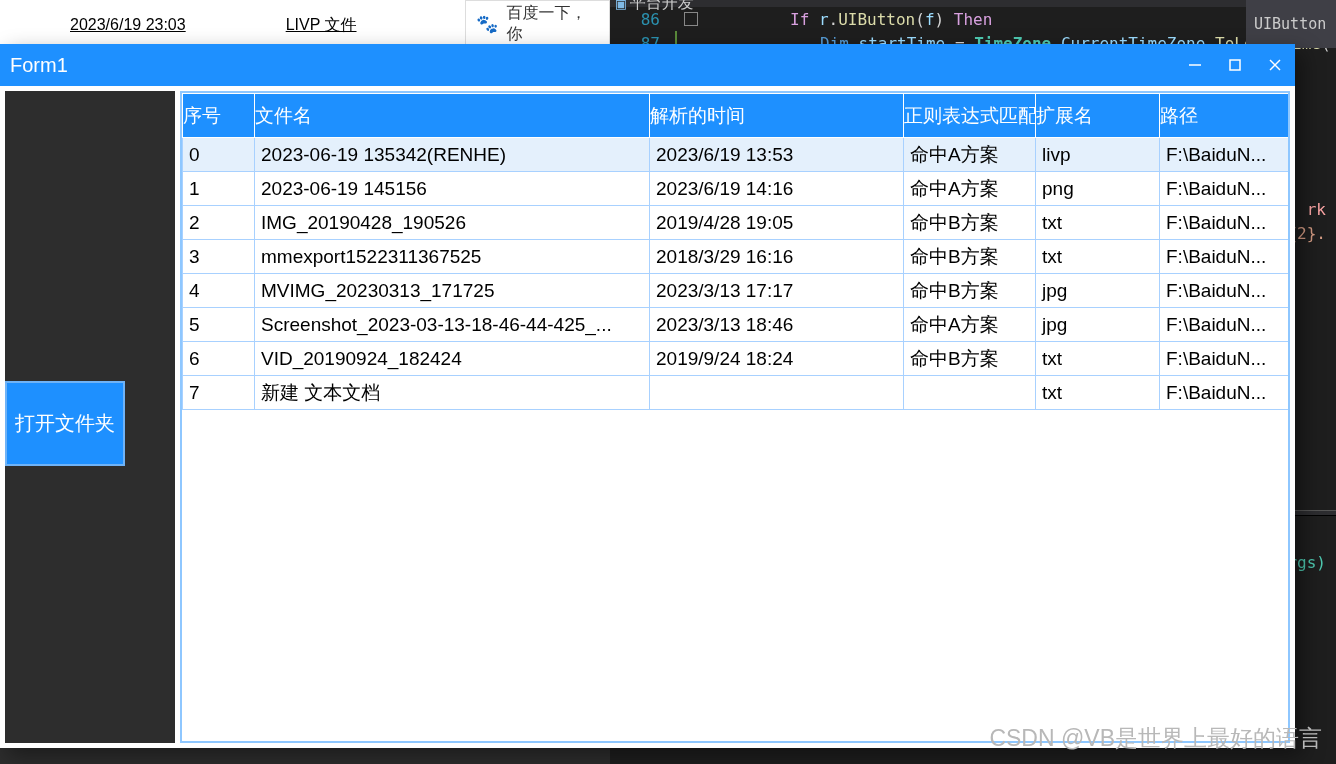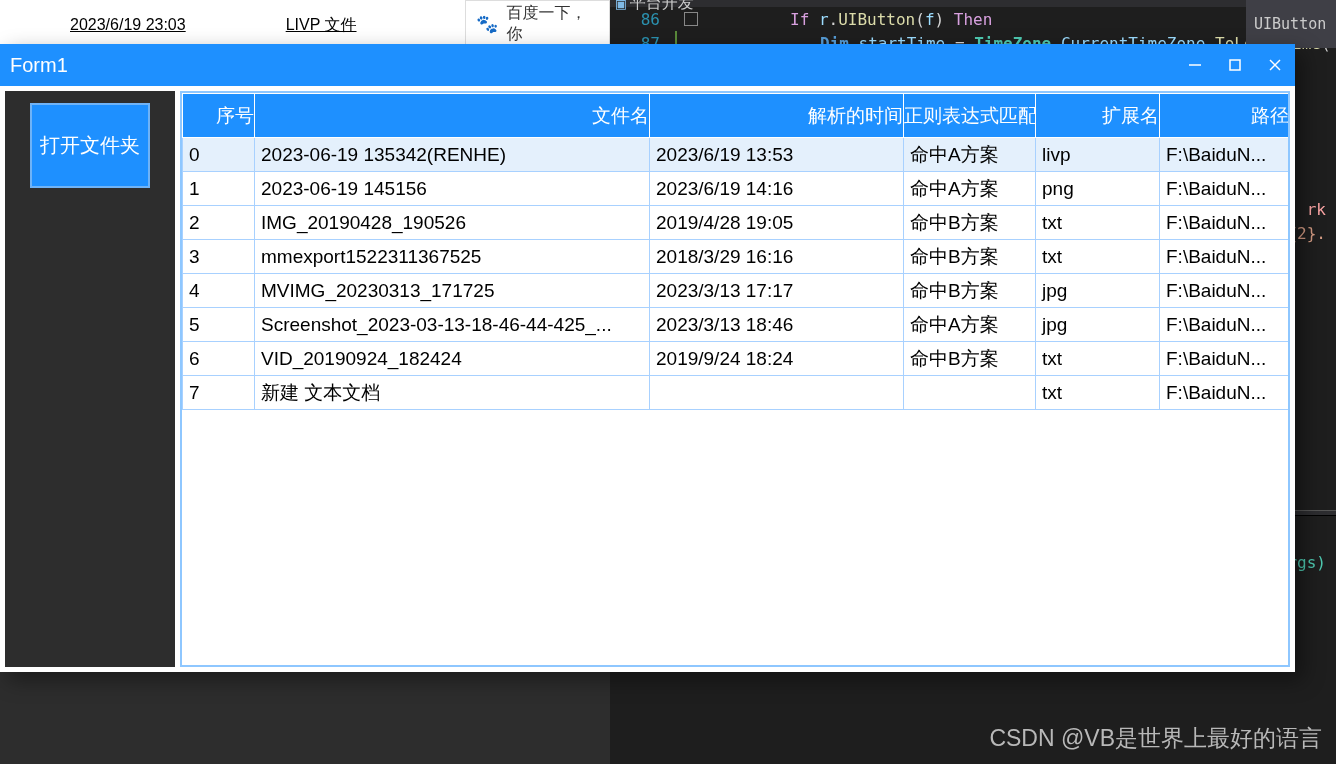--- a/index.html
+++ b/index.html
@@ -74,21 +74,21 @@
   }
   .bg-ide .gutter::before {
     content: ""; position: absolute; left: 5px; top:0; bottom:0;
     border-left: 2px solid #5a8a3a;
   }
   .bg-ide .gutter.box::after {
     content:""; position:absolute; left:14px; top:5px;
     width:12px; height:12px; border:1px solid #888;
   }
   .bg-ide .gutter.box::before { content:none; }
-  .bg-ide .kw { color: #569cd6; font-weight: bold; }
+  .bg-ide .kw { color: #569cd6; }
   .bg-ide .fn { color: #dcdcaa; }
   .bg-ide .var { color: #9cdcfe; }
   .bg-ide .type { color: #4ec9b0; font-weight: bold; }
   .bg-ide .op { color: #d4d4d4; }
   .bg-ide .if { color:#d8a0df; }
   .bg-ide-right {
     position:absolute; top:0; right:0; width:90px; height:48px;
     background:#3f3f46; display:flex; align-items:center; color:#ccc;
     padding-left:8px; font-size:15px;
   }
@@ -112,21 +112,21 @@
     color: #b8b8b8;
     font-size: 23px;
     z-index: 50;
   }
 
   
   .form-window {
     position: absolute;
     top: 44px; left: 0;
     width: 1295px;
-    height: 628px;
+    height: 704px;
     background: #fff;
     display: flex;
     flex-direction: column;
     box-shadow: 8px 8px 20px rgba(0,0,0,0.4);
   }
   .title-bar {
     height: 42px;
     background: #1e90ff;
     display: flex;
     align-items: center;
@@ -147,21 +147,20 @@
   .form-body {
     flex: 1;
     display: flex;
     padding: 5px;
     gap: 5px;
   }
   .sidebar {
     width: 170px;
     background: #2d2d2d;
     display: flex;
-    flex-direction: column;
     align-items: center;
     padding-top: 12px;
     gap: 28px;
   }
   .sidebar .btn {
     width: 120px;
     height: 85px;
     background: #1e90ff;
     color: #fff;
     border: 2px solid #6fb3f7;
@@ -189,21 +188,21 @@
   col.c3 { width: 132px; }
   col.c4 { width: 124px; }
   col.c5 { width: 130px; }
   th {
     background: #1e90ff;
     color: #fff;
     font-weight: normal;
     font-size: 19px;
     height: 44px;
     border: 1px solid #fff;
-    text-align: right;
+    text-align: left;
     overflow: hidden;
     white-space: nowrap;
   }
   td {
     height: 34px;
     border: 1px solid #a8d1ff;
     font-size: 19px;
     color: #000;
     padding: 0 6px;
     overflow: hidden;

